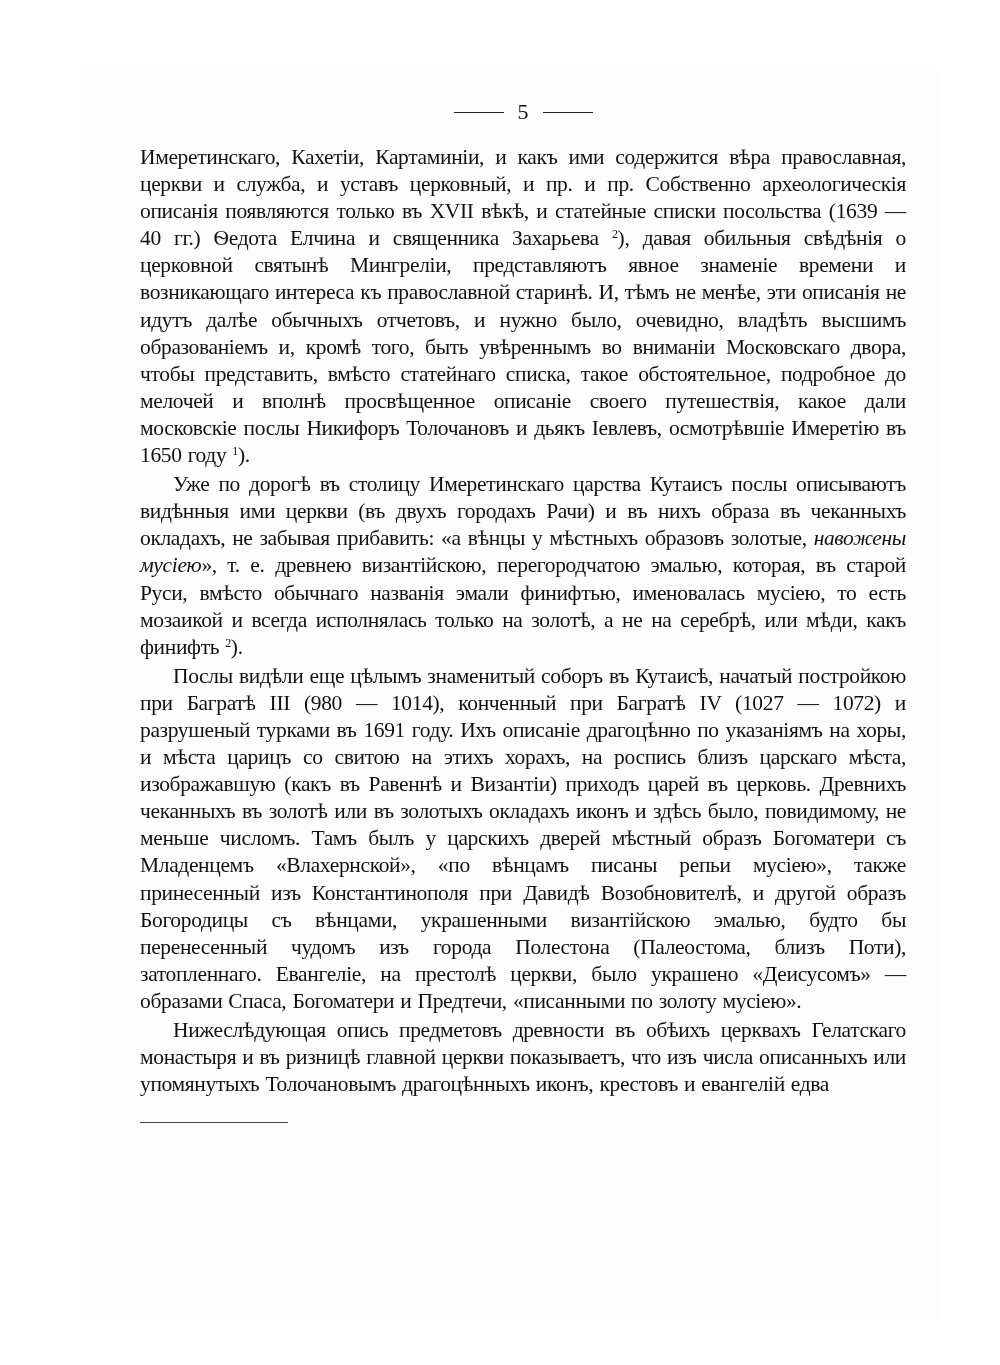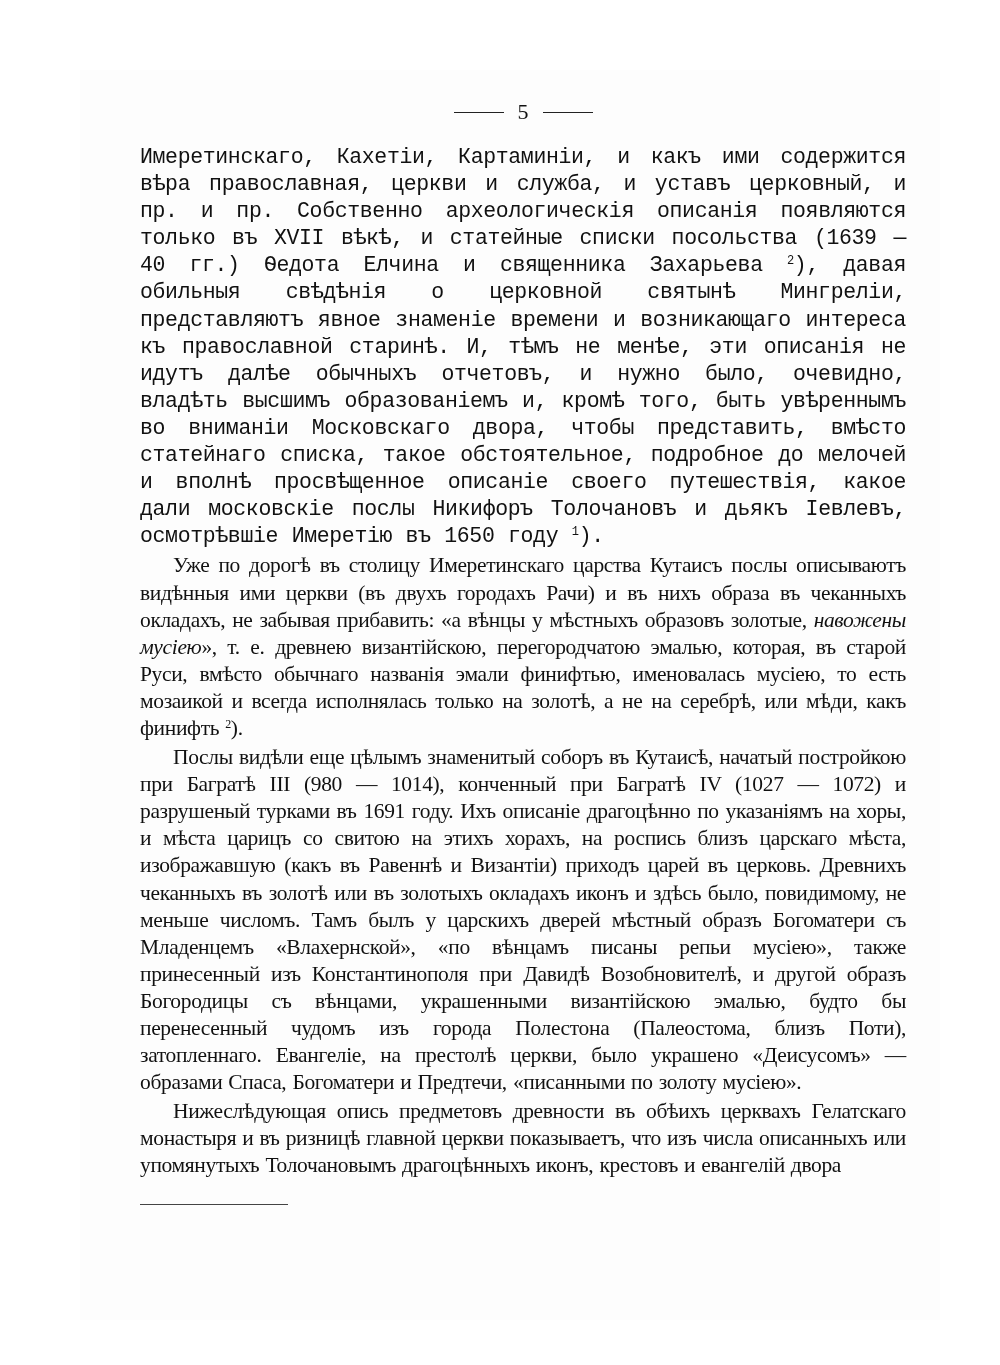--- a/index.html
+++ b/index.html
@@ -54,21 +54,20 @@
     text-align: justify;
     letter-spacing: -0.35px;
     word-spacing: 1px;
   }
   .body-text p.indent {
     text-indent: 33px;
     margin-top: 2px;
   }
   .body-text p.first {
     text-indent: 0;
-    font-family: Liberation Mono, monospace;
   }
   .body-text em {
     font-style: italic;
   }
   sup.fn {
     font-size: 12px;
     line-height: 0;
     vertical-align: 7px;
   }
   .fn-separator {
@@ -104,21 +103,21 @@
     <span class="rule"></span>
   </div>
 
   <div class="body-text">
     <p class="first"><span>Имеретинскаго, Кахетіи, Картаминіи, и какъ ими содержится вѣра православная, церкви и служба, и уставъ церковный, и пр. и пр. Собственно археологическія описанія появляются только въ XVII вѣкѣ, и статейные списки посольства (1639 — 40 гг.) Ѳедота Елчина и священника Захарьева</span> <sup class="fn">2</sup><span>), давая обильныя свѣдѣнія о церковной святынѣ Мингреліи, представляютъ явное знаменіе времени и возникающаго интереса къ православной старинѣ. И, тѣмъ не менѣе, эти описанія не идутъ далѣе обычныхъ отчетовъ, и нужно было, очевидно, владѣть высшимъ образованіемъ и, кромѣ того, быть увѣреннымъ во вниманіи Московскаго двора, чтобы представить, вмѣсто статейнаго списка, такое обстоятельное, подробное до мелочей и вполнѣ просвѣщенное описаніе своего путешествія, какое дали московскіе послы Никифоръ Толочановъ и дьякъ Іевлевъ, осмотрѣвшіе Имеретію въ 1650 году</span> <sup class="fn">1</sup><span>).</span></p>
 
     <p class="indent"><span>Уже по дорогѣ въ столицу Имеретинскаго царства Кутаисъ послы описываютъ видѣнныя ими церкви (въ двухъ городахъ Рачи) и въ нихъ образа въ чеканныхъ окладахъ, не забывая прибавить: «а вѣнцы у мѣстныхъ образовъ золотые, </span><em>навожены мусіею</em><span>», т. е. древнею византійскою, перегородчатою эмалью, которая, въ старой Руси, вмѣсто обычнаго названія эмали финифтью, именовалась мусіею, то есть мозаикой и всегда исполнялась только на золотѣ, а не на серебрѣ, или мѣди, какъ финифть</span> <sup class="fn">2</sup><span>).</span></p>
 
     <p class="indent"><span>Послы видѣли еще цѣлымъ знаменитый соборъ въ Кутаисѣ, начатый постройкою при Багратѣ III (980 — 1014), конченный при Багратѣ IV (1027 — 1072) и разрушеный турками въ 1691 году. Ихъ описаніе драгоцѣнно по указаніямъ на хоры, и мѣста царицъ со свитою на этихъ хорахъ, на роспись близъ царскаго мѣста, изображавшую (какъ въ Равеннѣ и Византіи) приходъ царей въ церковь. Древнихъ чеканныхъ въ золотѣ или въ золотыхъ окладахъ иконъ и здѣсь было, повидимому, не меньше числомъ. Тамъ былъ у царскихъ дверей мѣстный образъ Богоматери съ Младенцемъ «Влахернской», «по вѣнцамъ писаны репьи мусіею», также принесенный изъ Константинополя при Давидѣ Возобновителѣ, и другой образъ Богородицы съ вѣнцами, украшенными византійскою эмалью, будто бы перенесенный чудомъ изъ города Полестона (Палеостома, близъ Поти), затопленнаго. Евангеліе, на престолѣ церкви, было украшено «Деисусомъ» — образами Спаса, Богоматери и Предтечи, «писанными по золоту мусіею».</span></p>
 
-    <p class="indent"><span>Нижеслѣдующая опись предметовъ древности въ обѣихъ церквахъ Гелатскаго монастыря и въ ризницѣ главной церкви показываетъ, что изъ числа описанныхъ или упомянутыхъ Толочановымъ драгоцѣнныхъ иконъ, крестовъ и евангелій двора</span></p>
+    <p class="indent"><span>Нижеслѣдующая опись предметовъ древности въ обѣихъ церквахъ Гелатскаго монастыря и въ ризницѣ главной церкви показываетъ, что изъ числа описанныхъ или упомянутыхъ Толочановымъ драгоцѣнныхъ иконъ, крестовъ и евангелій едва</span></p>
   </div>
 
   <div class="fn-separator"></div>
 
   <div class="footnotes">
   </div>
 
 </div>
 
 </body></html>

